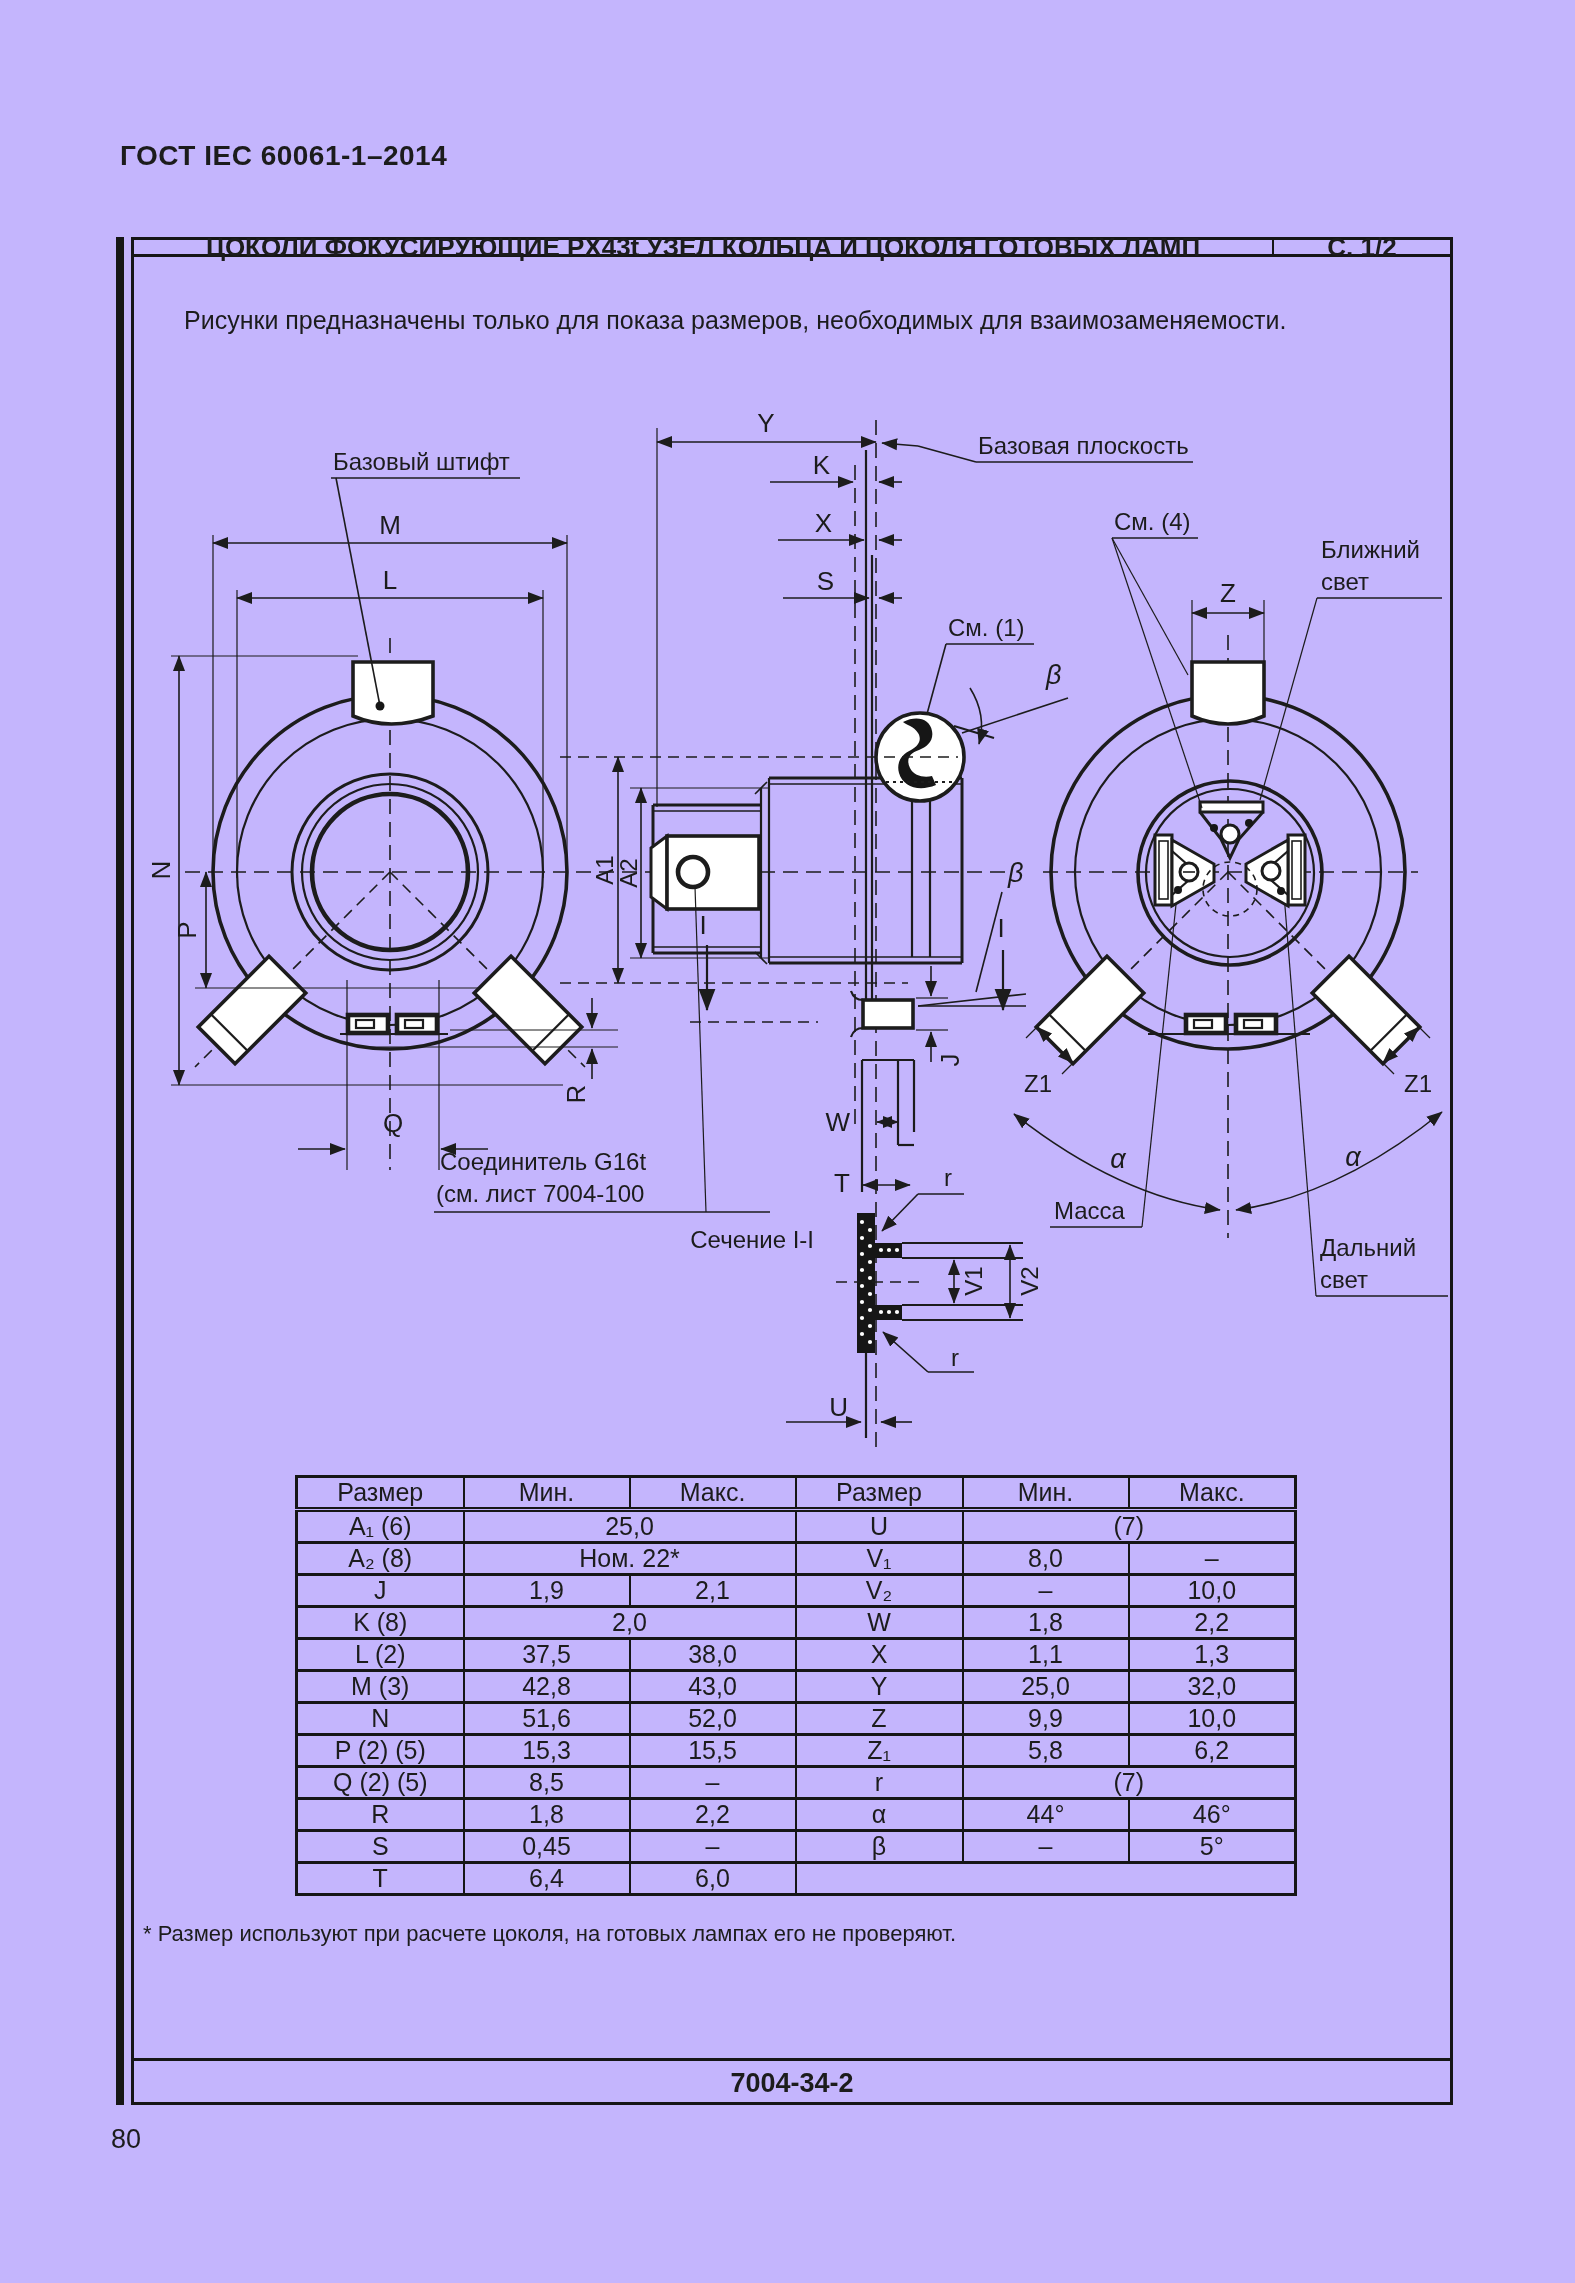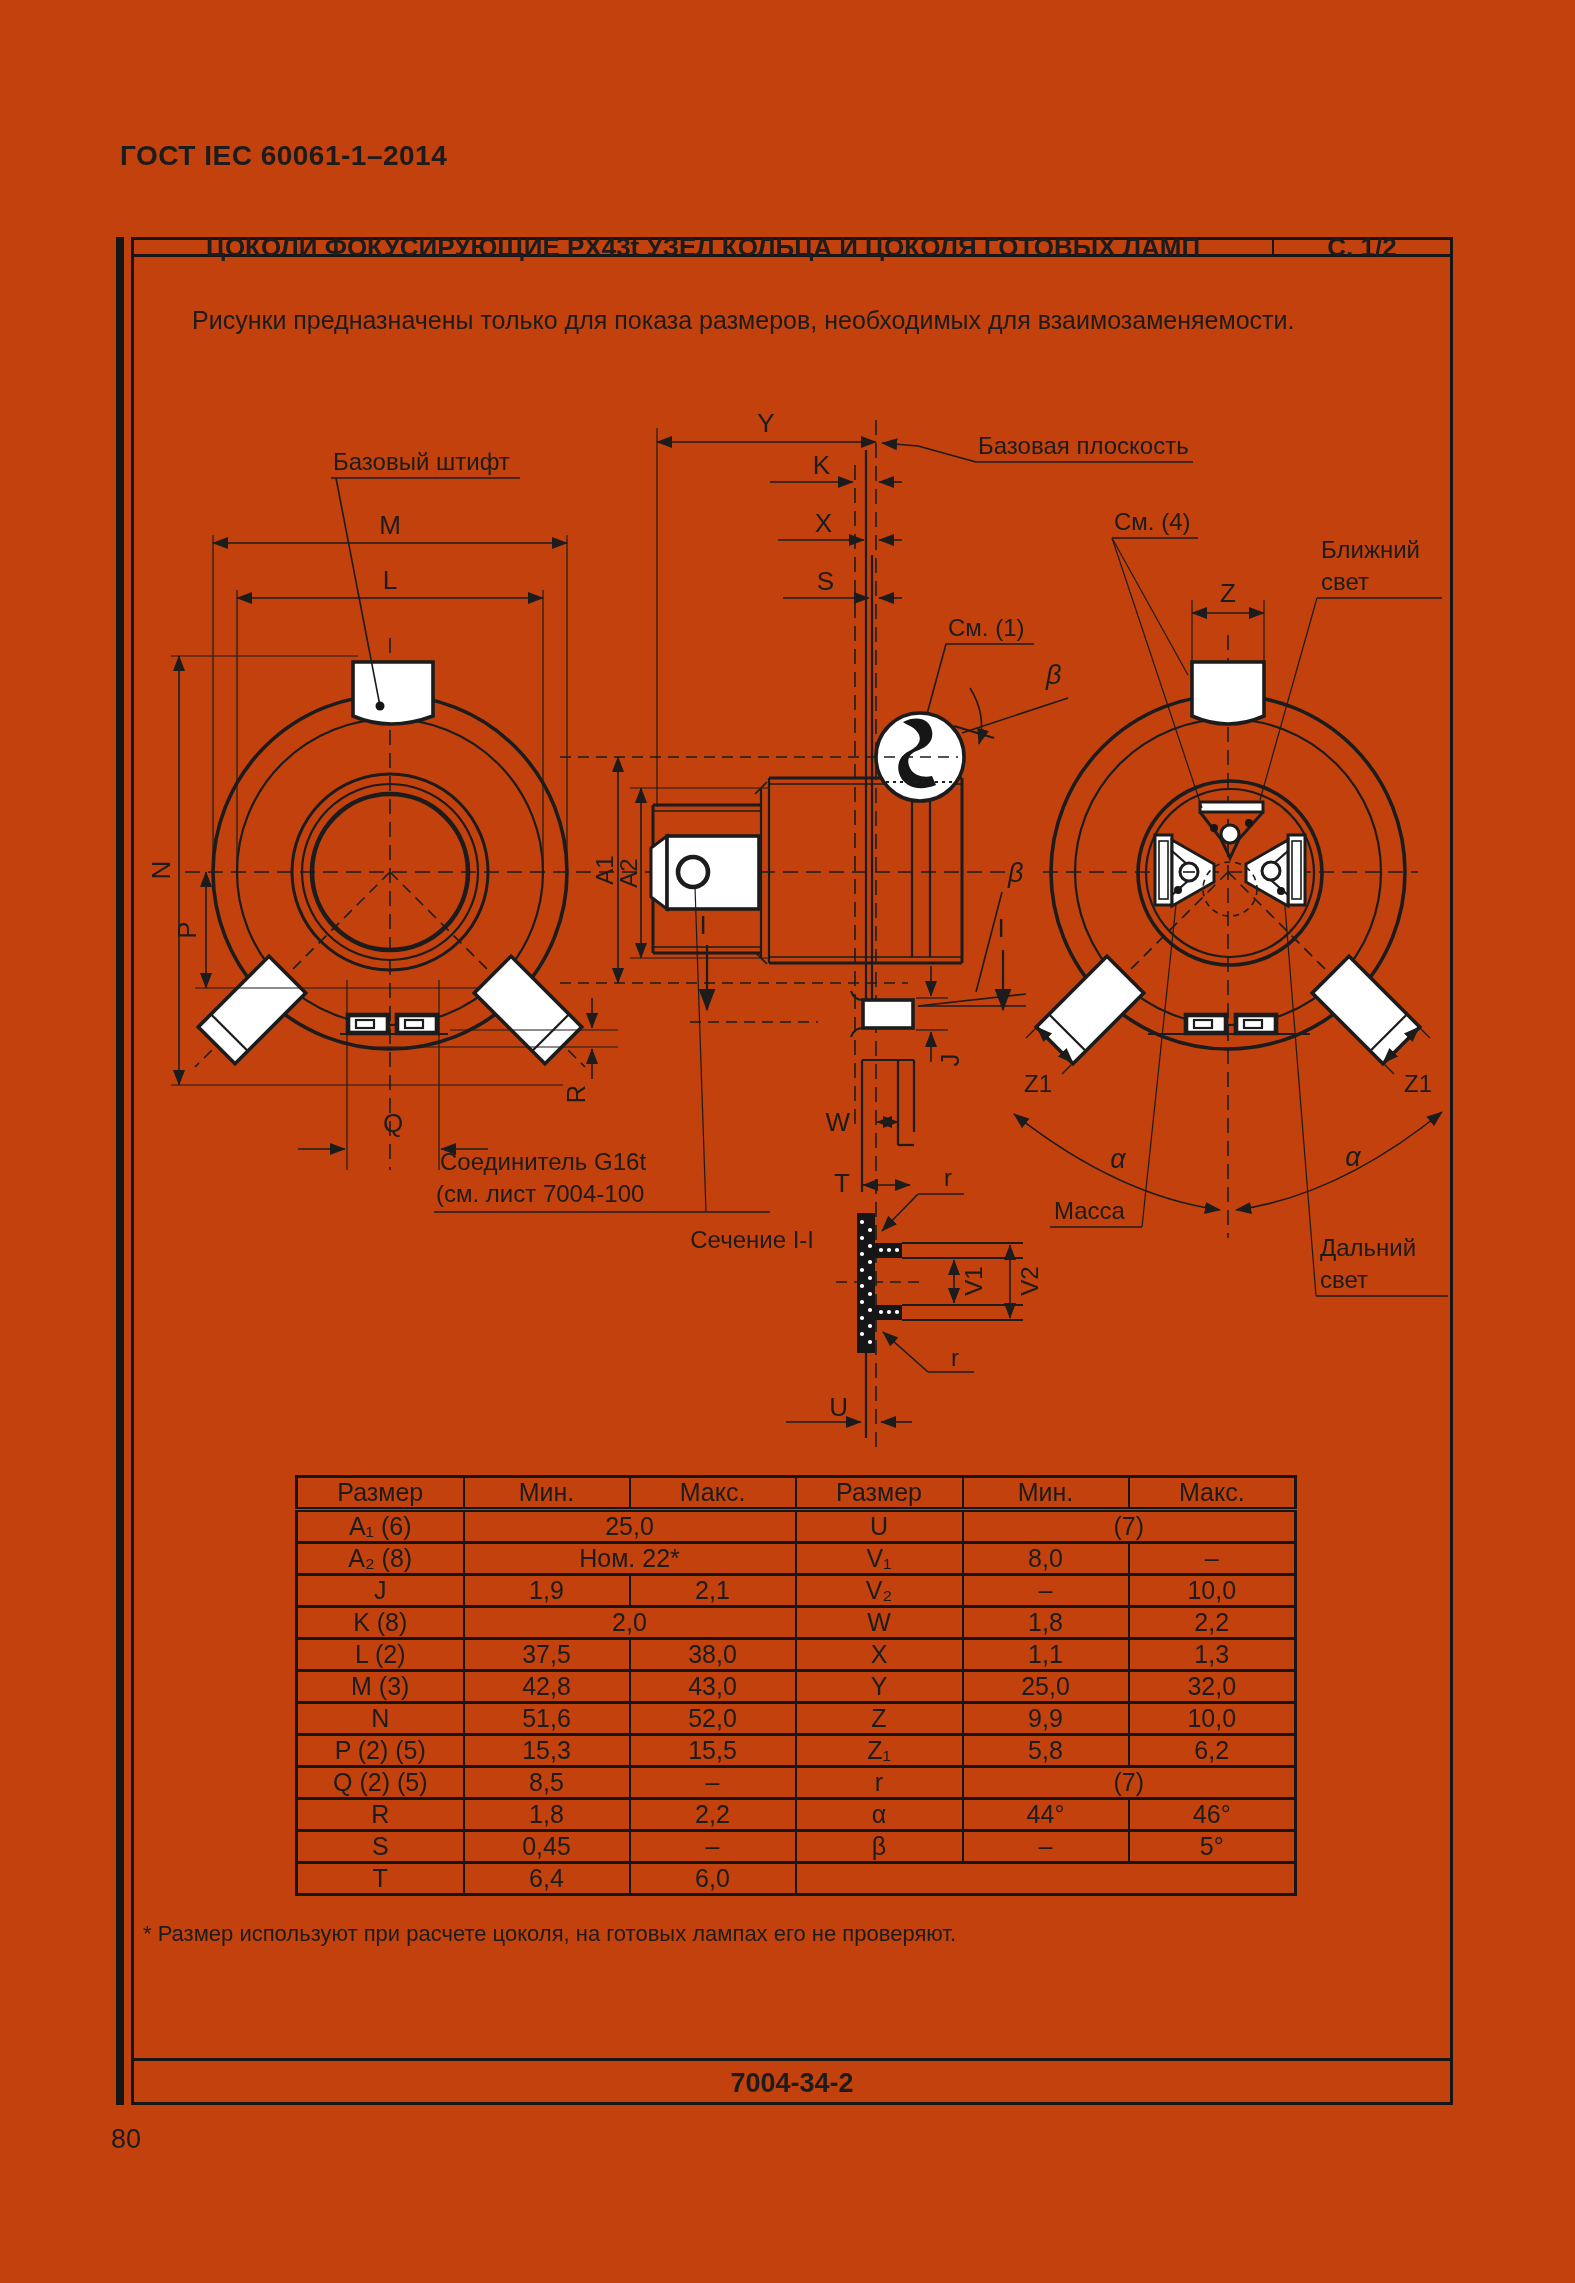--- a/index.html
+++ b/index.html
@@ -1,16 +1,16 @@
 <!DOCTYPE html>
 <html><head>
 <meta charset="utf-8">
 <style>
   html,body{margin:0;padding:0;background:#e8e8e8;}
-  .page{position:relative;width:1575px;height:2283px;background:#c2410c;margin:0 auto;
+  .page{position:relative;width:1575px;height:2283px;background:#c4b5fd;margin:0 auto;
         font-family:"Liberation Sans",sans-serif;color:#1c1c1c;overflow:hidden;}
   .abs{position:absolute;}
   .doc-header{left:120px;top:140px;font-size:28px;font-weight:bold;letter-spacing:.5px;}
   .left-bar{left:116px;top:237px;width:8px;height:1868px;background:#161616;}
   .frame{left:131px;top:237px;width:1322px;height:1868px;border:3px solid #161616;box-sizing:border-box;}
   .title-row{display:flex;height:17px;border-bottom:3px solid #161616;box-sizing:border-box;justify-content:space-between;}
   .title-cell{flex:1;display:flex;align-items:center;justify-content:center;
               font-size:26px;font-weight:bold;}
   .ref-cell{width:176px;border-left:2px solid #161616;display:flex;align-items:center;
             justify-content:center;font-size:26px;font-weight:bold;}
@@ -43,21 +43,21 @@
   <div class="abs doc-header">ГОСТ IEC 60061-1–2014</div>
   <div class="abs left-bar"></div>
 
   <div class="abs frame">
     <div class="title-row">
       <div class="title-cell">ЦОКОЛИ ФОКУСИРУЮЩИЕ PX43t УЗЕЛ КОЛЬЦА И ЦОКОЛЯ ГОТОВЫХ ЛАМП</div>
       <div class="ref-cell">С. 1/2</div>
     </div>
   </div>
 
-  <div class="abs intro" style="left:192px;top:306px;">Рисунки предназначены только для показа размеров, необходимых для взаимозаменяемости.</div>
+  <div class="abs intro" style="left:184px;top:306px;">Рисунки предназначены только для показа размеров, необходимых для взаимозаменяемости.</div>
 
   <svg class="abs" style="left:118px;top:370px;" width="1340" height="1100" viewBox="0 0 1340 1100">
     <defs>
       <marker id="ah" viewBox="0 0 10 10" refX="9.5" refY="5" markerWidth="10" markerHeight="10" orient="auto-start-reverse">
         <path d="M0,1.2 L10,5 L0,8.8 z" fill="#1c1c1c"></path>
       </marker>
     </defs>
 
     <g>
       <line class="s w15 dash" x1="67" y1="502" x2="892" y2="502"></line>

